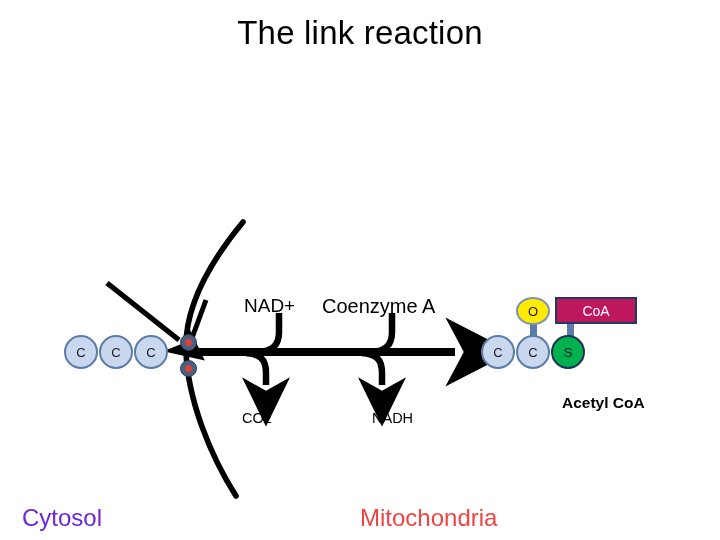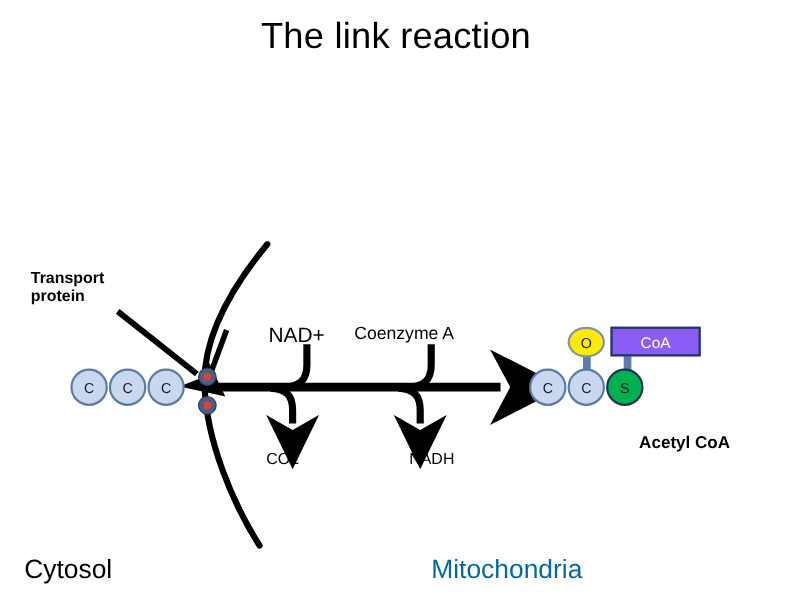--- a/index.html
+++ b/index.html
@@ -44,44 +44,42 @@
 
   #transport-label {
     left: 28px;
     top: 245px;
     font-size: 14.5px;
     font-weight: bold;
     line-height: 17px;
   }
 
   #nadplus-label   { left: 244px; top: 295px; font-size: 19px; }
-  #coenzymea-label { left: 322px; top: 295px; font-size: 16px; }
+  #coenzymea-label { left: 322px; top: 295px; font-size: 20px; }
   #co2-label       { left: 242px; top: 410px; font-size: 14.5px; }
   #nadh-label      { left: 372px; top: 410px; font-size: 14.5px; }
 
   #acetylcoa-label {
     left: 562px;
     top: 394px;
     font-size: 15.5px;
     font-weight: bold;
-    margin-left: 19px;
   }
 
   #cytosol-label {
     left: 22px;
     top: 504px;
     font-size: 24px;
-    color: #000000;
+    color: #6d28d9;
   }
   #mitochondria-label {
     left: 360px;
     top: 504px;
     font-size: 24px;
-    color: #0369a1;
-    margin-left: 32px;
+    color: #ef4444;
   }
 
   
   .node {
     position: absolute;
     box-sizing: border-box;
     border-radius: 50%;
     display: flex;
     align-items: center;
     justify-content: center;
@@ -116,21 +114,21 @@
   }
   .tp-core {
     width: 7px;
     height: 7px;
     border-radius: 50%;
     background: #d8443a;
   }
   .coa-box {
     position: absolute;
     box-sizing: border-box;
-    background: #8b5cf6;
+    background: #be185d;
     border: 2.4px solid #1f3b63;
     color: #ffffff;
     display: flex;
     align-items: center;
     justify-content: center;
     font-size: 14px;
   }
   .stem {
     position: absolute;
     background: #5b7ca8;
@@ -168,24 +166,20 @@
 
     <path d="M 362 353 C 376 354, 382 359, 382 373 L 382 385" fill="none" stroke="#000000" stroke-width="6.5" marker-end="url(#arrowDown)"></path>
 
     <path d="M 107 283 L 179 340" fill="none" stroke="#000000" stroke-width="5.4" marker-end="url(#arrowPtr)"></path>
 
     <path d="M 206 300 L 192 338" fill="none" stroke="#000000" stroke-width="5.0"></path>
   </svg>
 
   <div class="txt" id="title">The link reaction</div>
 
-  <div class="txt" id="transport-label">
-    <div>Transport</div>
-    <div>protein</div>
-  </div>
 
   <div class="txt" id="nadplus-label">NAD+</div>
   <div class="txt" id="coenzymea-label">Coenzyme A</div>
   <div class="txt" id="co2-label">CO2</div>
   <div class="txt" id="nadh-label">NADH</div>
   <div class="txt" id="acetylcoa-label">Acetyl CoA</div>
   <div class="txt" id="cytosol-label">Cytosol</div>
   <div class="txt" id="mitochondria-label">Mitochondria</div>
 
   <div class="node c-node" style="left:64px; top:335px;">C</div>

